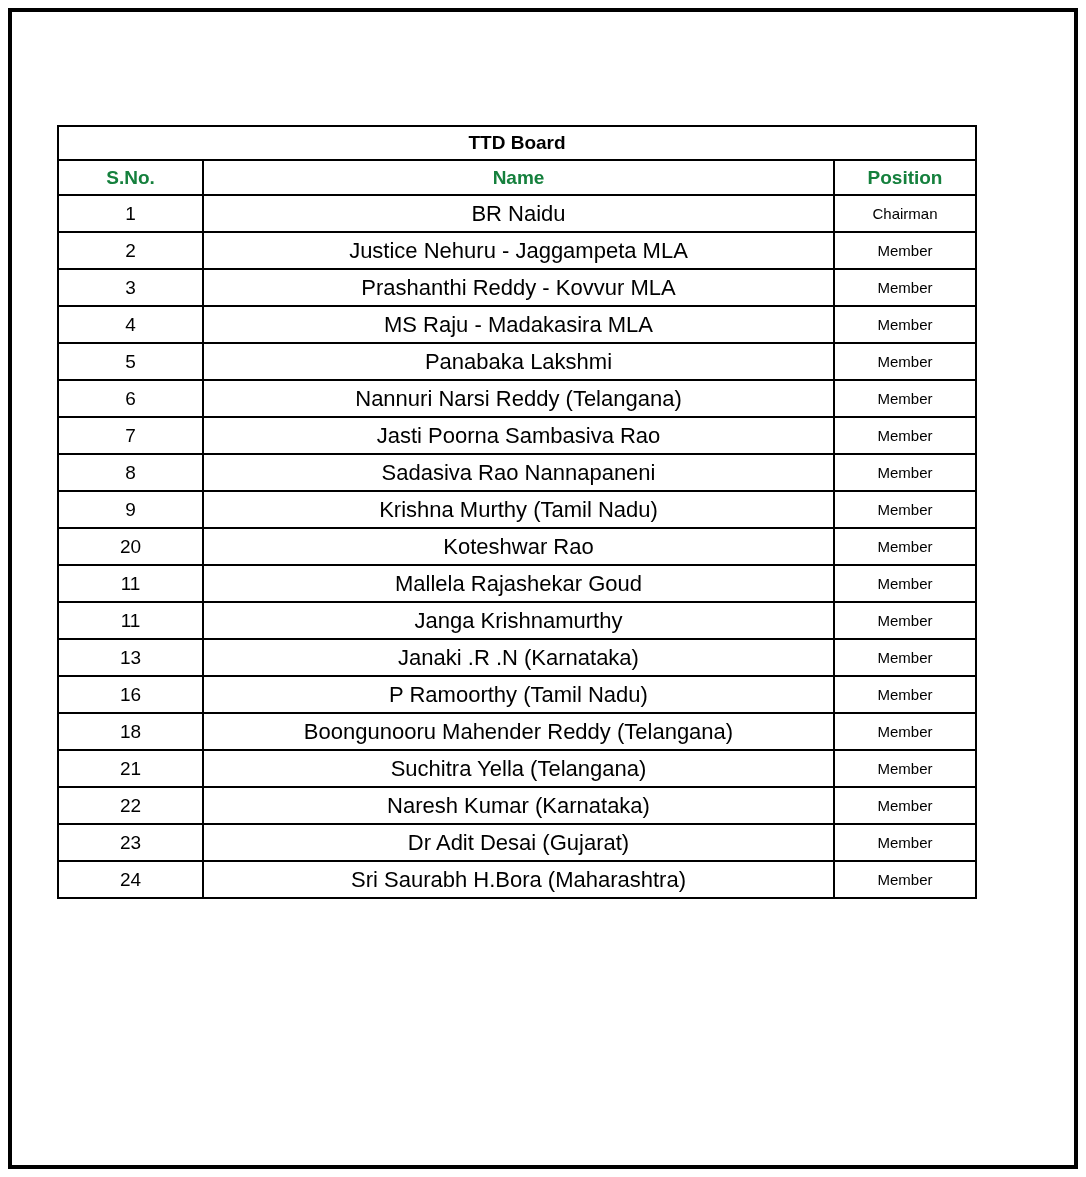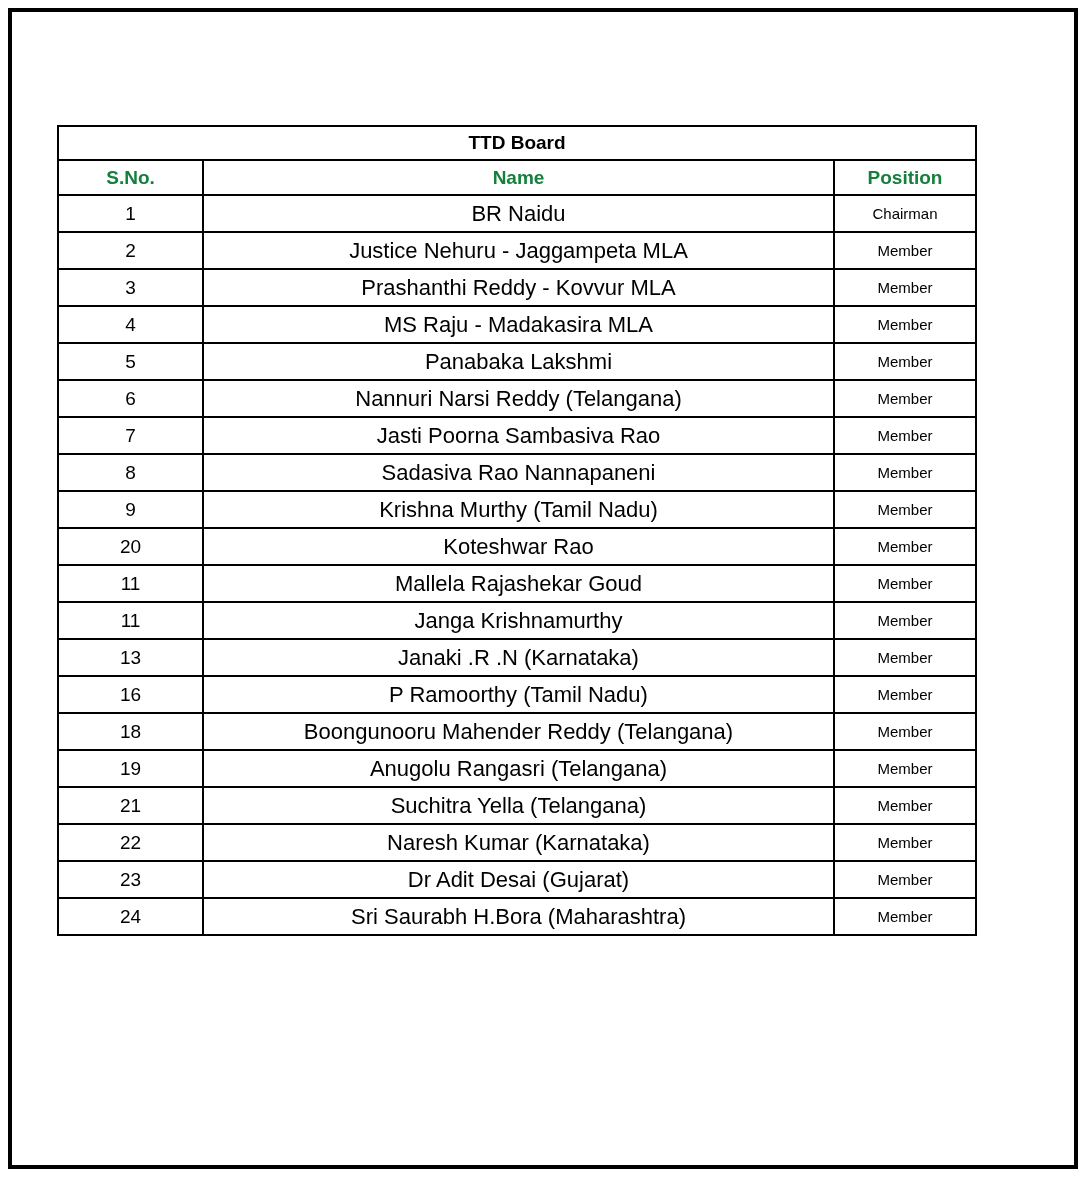--- a/index.html
+++ b/index.html
@@ -190,25 +190,20 @@
           <tr>
             <td class="sno">16</td>
             <td class="name">P Ramoorthy (Tamil Nadu)</td>
             <td class="pos">Member</td>
           </tr>
           <tr>
             <td class="sno">18</td>
             <td class="name">Boongunooru Mahender Reddy (Telangana)</td>
             <td class="pos">Member</td>
           </tr>
-          <tr>
-            <td class="sno">19</td>
-            <td class="name">Anugolu Rangasri (Telangana)</td>
-            <td class="pos">Member</td>
-          </tr>
           <tr class="soft-sep">
             <td class="sno">21</td>
             <td class="name">Suchitra Yella (Telangana)</td>
             <td class="pos">Member</td>
           </tr>
           <tr class="soft-sep">
             <td class="sno">22</td>
             <td class="name">Naresh Kumar (Karnataka)</td>
             <td class="pos">Member</td>
           </tr>

